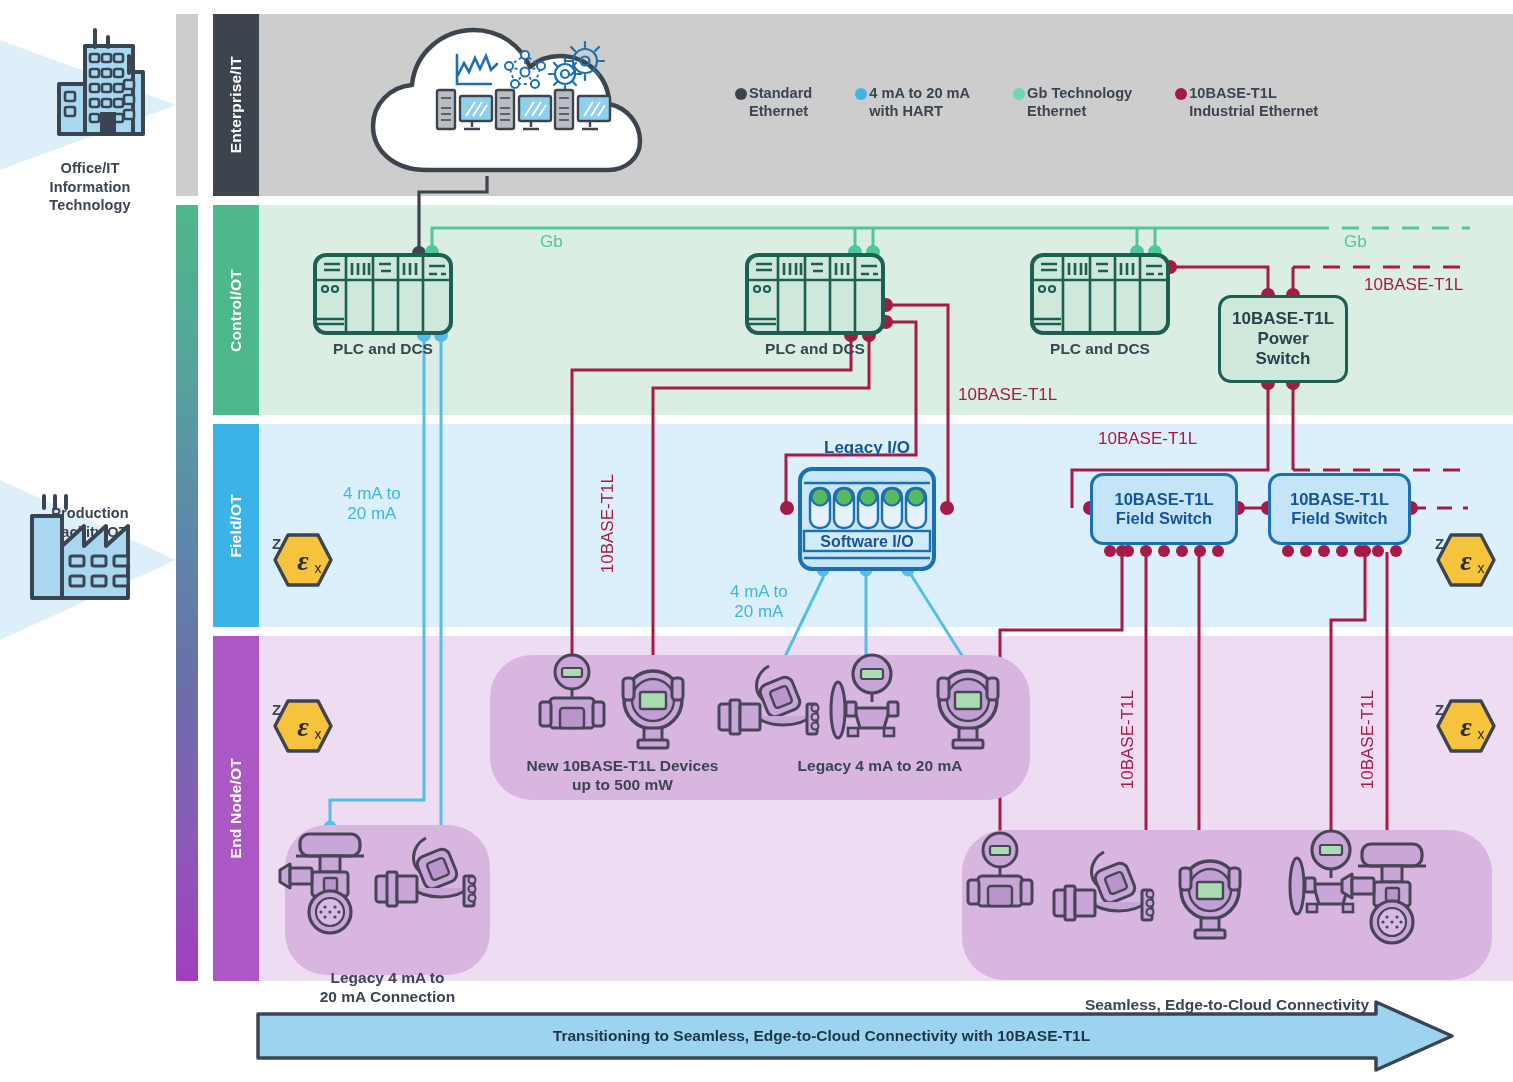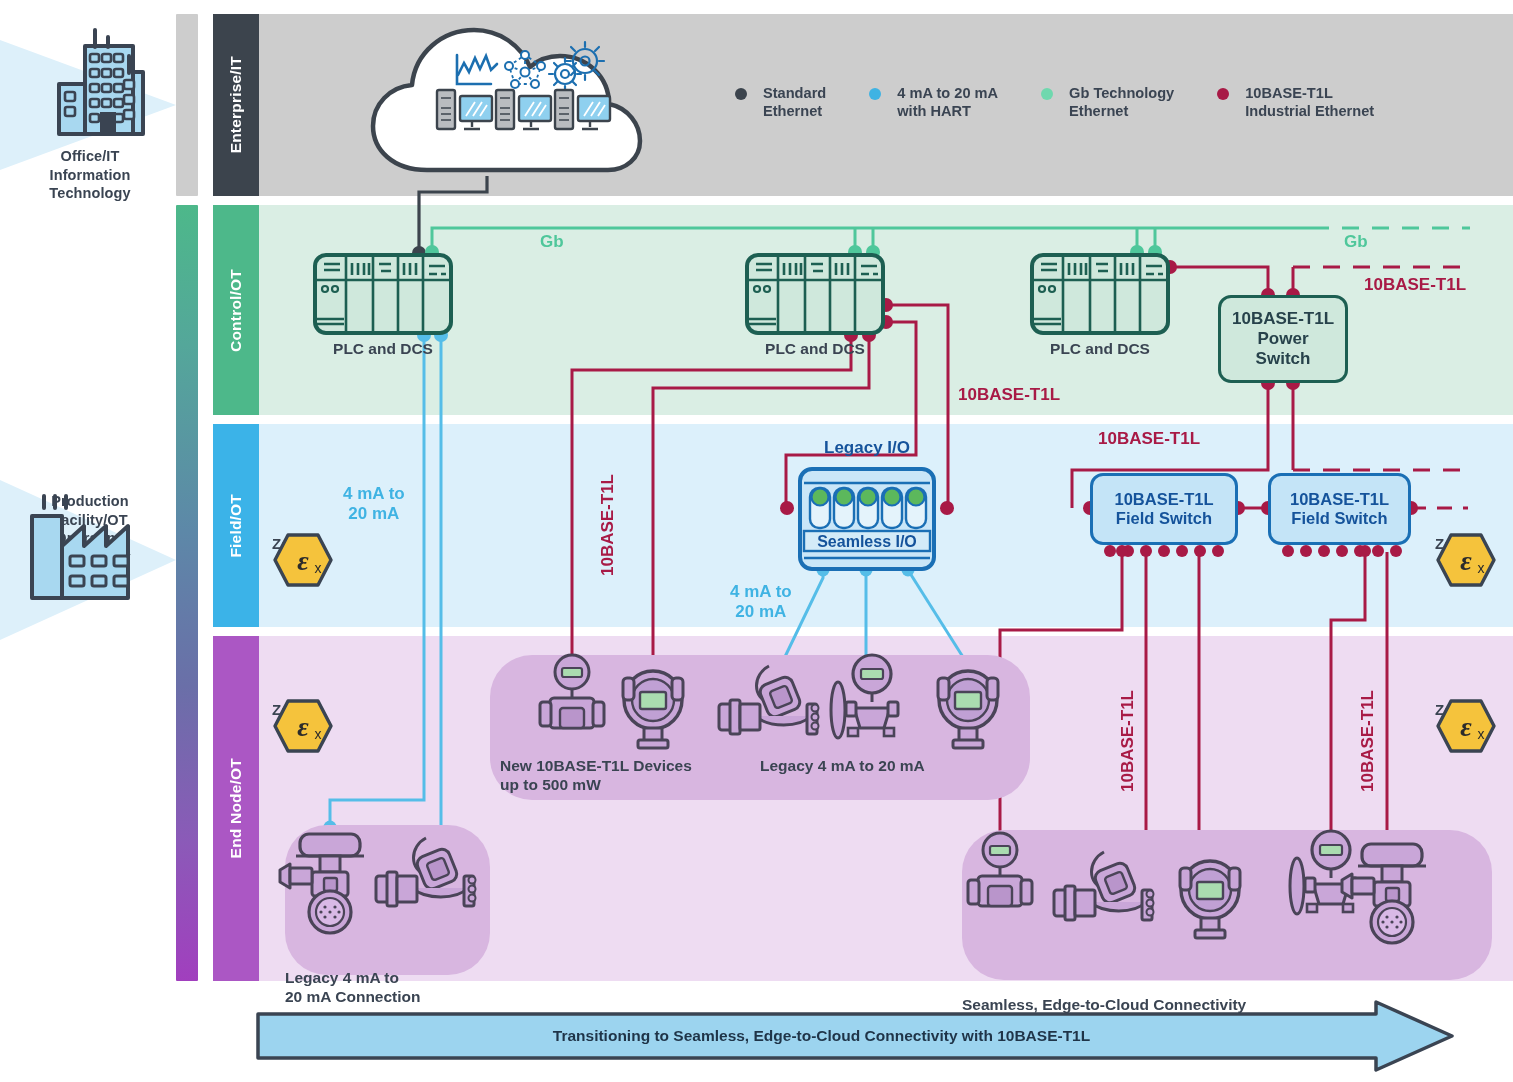--- a/index.html
+++ b/index.html
@@ -8,21 +8,21 @@
     background: #ffffff;
     font-family: "Liberation Sans", sans-serif;
     overflow: hidden;
   }
   #root { position: relative; width: 1513px; height: 1082px; }
 
   
   .left-icon-wrap { position: absolute; text-align: center; width: 180px; left: 0; }
   .left-cap {
     font-size: 14.5px; font-weight: bold; color: #3a4452; line-height: 1.28;
-    margin-top: 2px; letter-spacing: .1px;
+    margin-top: 14px; letter-spacing: .1px;
   }
 
   
   .rail {
     position: absolute; left: 176px; border-radius: 1px;
   }
 
   
   .band-tab {
     position: absolute; width: 46px; display: flex;
@@ -30,44 +30,44 @@
   }
   .band-tab span {
     writing-mode: vertical-rl; transform: rotate(180deg);
     color: #ffffff; font-weight: bold; font-size: 15.5px;
     letter-spacing: .2px; white-space: nowrap;
   }
   .band-bg { position: absolute; }
 
   
   .legend { position: absolute; display: flex; gap: 43px; }
-  .legend-item { display: flex; align-items: flex-start; gap: 16px; }
+  .legend-item { display: flex; align-items: flex-start; gap: 2px; }
   .legend-dot { width: 12px; height: 12px; border-radius: 50%; margin-top: 4px; flex: none; }
   .legend-txt { font-size: 14.6px; font-weight: bold; color: #3a4452; line-height: 1.24; white-space: pre-line; }
 
   
   .node-label {
     position: absolute; font-weight: bold; color: #3a4452;
     font-size: 15.5px; text-align: center; white-space: nowrap;
   }
   .sw-box {
     position: absolute; border-radius: 13px; display: flex;
     align-items: center; justify-content: center; text-align: center;
     font-weight: bold; line-height: 1.17;
   }
   .sw-green { background: #cfe8dc; border: 3px solid #1d5f52; color: #27424b; }
   .sw-blue  { background: #c4e4f7; border: 3px solid #1a6fb5; color: #15539b; }
 
-  .wire-label { position: absolute; font-weight: bold; white-space: nowrap; }
+  .wire-label { position: absolute; font-weight: normal; white-space: nowrap; }
   .vlabel { writing-mode: vertical-rl; transform: rotate(180deg); }
 
   .pill { position: absolute; border-radius: 42px; background: #d8b6e0; }
   .pill-cap {
     position: absolute; font-weight: bold; color: #3a4452;
-    font-size: 15.5px; line-height: 1.25; white-space: pre-line;
+    font-size: 15.5px; text-align: center; line-height: 1.25; white-space: pre-line;
   }
 
   .ex-wrap { position: absolute; text-align: center; }
   .ex-cap { font-size: 15px; font-weight: bold; color: #3a4452; margin-top: 3px; }
 
   .banner-txt {
     position: absolute; font-weight: bold; font-size: 15.5px;
     color: #1f3448; white-space: nowrap;
   }
   svg { position: absolute; left: 0; top: 0; overflow: visible; }
@@ -440,21 +440,21 @@
       <rect x="109" y="22" width="20" height="40" rx="9" fill="#e4f3fb" stroke="#1a6fb5" stroke-width="2.4"></rect>
       <circle cx="23" cy="31" r="8.5" fill="#5cb85c" stroke="#1a6fb5" stroke-width="2.2"></circle>
       <circle cx="47" cy="31" r="8.5" fill="#5cb85c" stroke="#1a6fb5" stroke-width="2.2"></circle>
       <circle cx="71" cy="31" r="8.5" fill="#5cb85c" stroke="#1a6fb5" stroke-width="2.2"></circle>
       <circle cx="95" cy="31" r="8.5" fill="#5cb85c" stroke="#1a6fb5" stroke-width="2.2"></circle>
       <circle cx="119" cy="31" r="8.5" fill="#5cb85c" stroke="#1a6fb5" stroke-width="2.2"></circle>
     </g>
     <rect x="7" y="65" width="126" height="20" fill="#d3ebf8" stroke="#1a6fb5" stroke-width="2.4"></rect>
     <path d="M7 92 H133" stroke="#1a6fb5" stroke-width="2.4" fill="none"></path>
   </svg>
-  <div class="node-label" style="left:797px; top:533px; width:140px; color:#15539b; font-size:16px;">Seamless I/O</div>
+  <div class="node-label" style="left:797px; top:533px; width:140px; color:#15539b; font-size:16px;">Software I/O</div>
 
   <div class="sw-box sw-blue" style="left:1090px; top:473px; width:148px; height:72px; font-size:16.5px; white-space:pre-line;">10BASE-T1L
 Field Switch</div>
   <div class="sw-box sw-blue" style="left:1268px; top:473px; width:143px; height:72px; font-size:16.5px; white-space:pre-line;">10BASE-T1L
 Field Switch</div>
 
   <div class="wire-label" style="left:540px; top:232px; color:#4fc79b; font-size:17px;">Gb</div>
   <div class="wire-label" style="left:1344px; top:232px; color:#4fc79b; font-size:17px;">Gb</div>
   <div class="wire-label" style="left:1364px; top:275px; color:#a81a46; font-size:17px;">10BASE-T1L</div>
   <div class="wire-label" style="left:958px; top:385px; color:#a81a46; font-size:17px;">10BASE-T1L</div>

